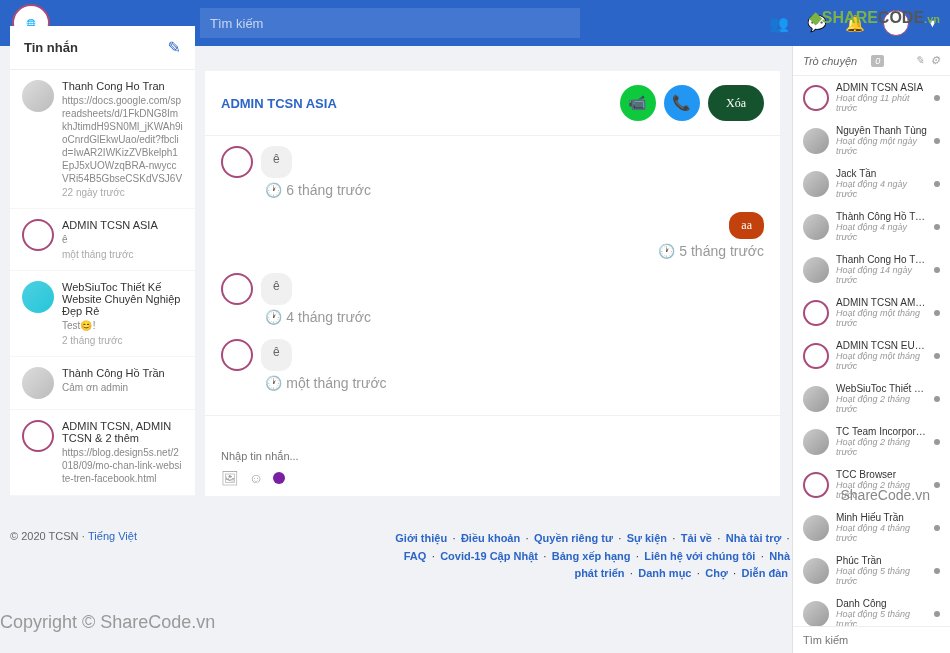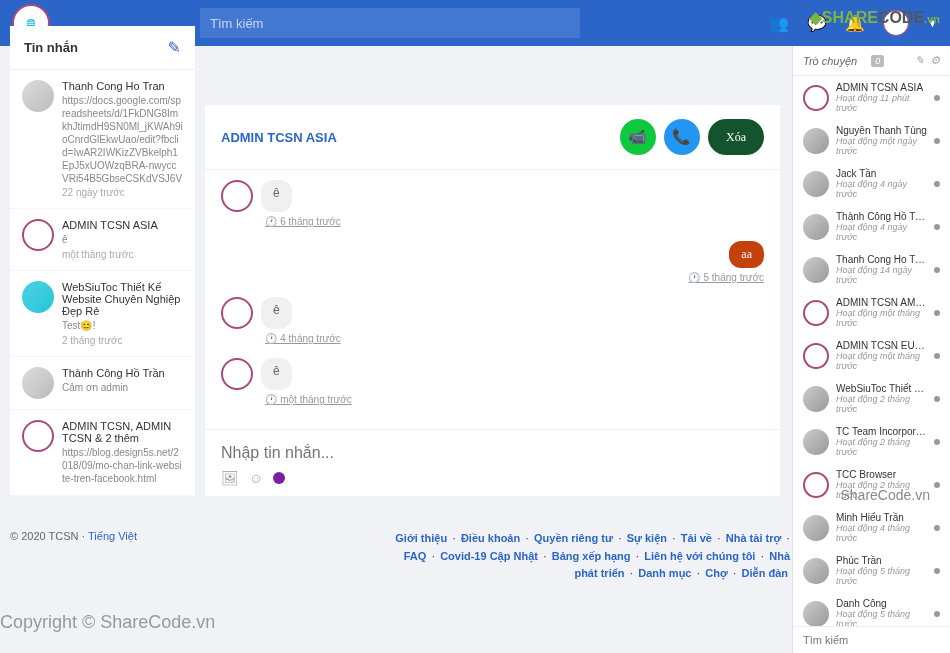--- a/index.html
+++ b/index.html
@@ -38,24 +38,24 @@
 .btn-circle { width: 36px; height: 36px; border-radius: 50%; border: none; color: #fff; cursor: pointer; display: flex; align-items: center; justify-content: center; font-size: 15px; }
 .btn-green { background: #0ec93e; }
 .btn-blue { background: #2196f3; }
 .btn-red { background: #14532d; border-radius: 18px; width: auto; padding: 0 18px; font-size: 12px; font-family: Liberation Serif, serif; }
 .chat-body { flex: 1; padding: 10px 16px; overflow-y: auto; }
 .chat-row { display: flex; gap: 8px; margin-bottom: 4px; }
 .chat-row.right { justify-content: flex-end; }
 .chat-avatar { width: 32px; height: 32px; border-radius: 50%; border: 2px solid #a84a7a; background: #fff; flex-shrink: 0; }
 .bubble { background: #f0f0f0; border-radius: 12px; padding: 6px 12px; font-size: 12px; color: #666; }
 .bubble.purple { background: #c2410c; color: #fff; font-family: Liberation Serif, serif; }
-.chat-time { font-size: 10px; color: #999; margin: 2px 0 14px 44px; text-decoration: underline; }
+.chat-time { font-size: 14px; color: #999; margin: 2px 0 14px 44px; }
 .chat-time.right { text-align: right; margin: 2px 0 14px 0; }
 .chat-input-area { border-top: 1px solid #f0f0f0; padding: 10px 16px; }
-.chat-input { width: 100%; border: none; font-size: 16px; color: #0f172a; padding: 4px 0 8px 0; outline: none; }
+.chat-input { width: 100%; border: none; font-size: 11px; color: #0f172a; padding: 4px 0 8px 0; outline: none; margin-top: 20px; }
 .input-icons { display: flex; gap: 10px; align-items: center; }
 .input-icons span { color: #999; font-size: 14px; cursor: pointer; }
 .purple-dot { width: 12px; height: 12px; border-radius: 50%; background: #7b1fa2; }
 
 .right-col { position: absolute; right: 0; top: 46px; bottom: 0; width: 158px; background: #fff; border-left: 1px solid #e0e0e0; display: flex; flex-direction: column; }
 .right-header { padding: 8px 10px; border-bottom: 1px solid #eee; display: flex; align-items: center; gap: 14px; font-size: 11px; color: #666; font-style: italic; }
 .badge-zero { background: #bbb; color: #fff; font-size: 9px; padding: 1px 4px; border-radius: 2px; }
 .right-header-icons { margin-left: auto; color: #aaa; display: flex; gap: 6px; }
 .right-list { flex: 1; overflow-y: auto; }
 .contact-item { padding: 6px 10px; display: flex; gap: 7px; align-items: center; cursor: pointer; }

